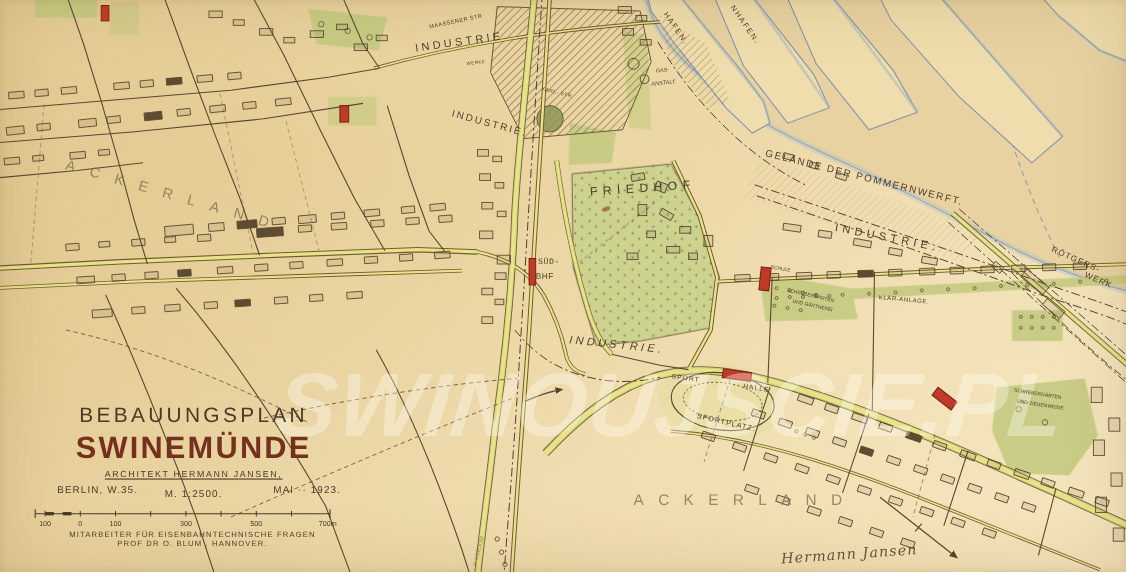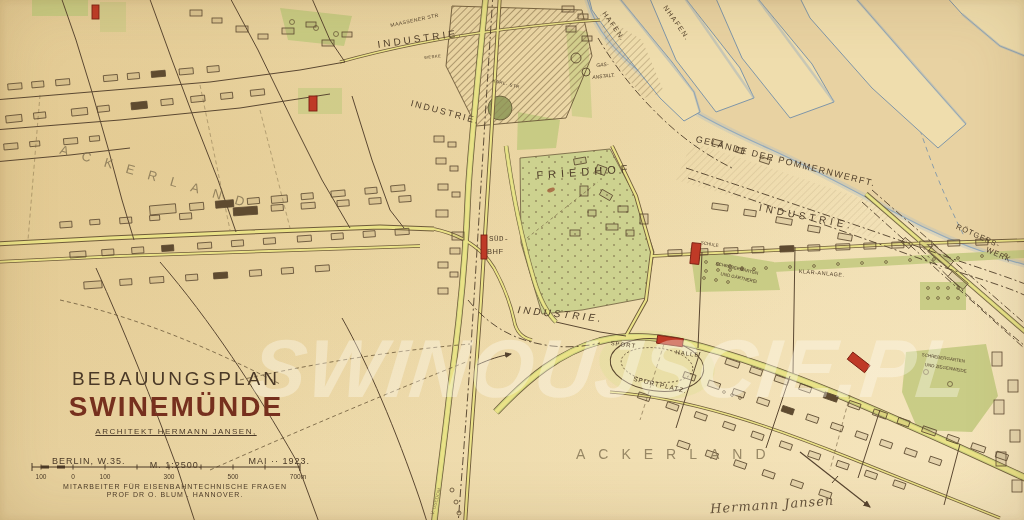--- a/index.html
+++ b/index.html
@@ -17,21 +17,21 @@
     color:rgba(255,252,244,.36);transform:skewX(-6deg);}
   #labels{position:absolute;inset:0;z-index:3;}
   .map-label{position:absolute;color:#4f3e2a;white-space:pre;transform-origin:0 0;line-height:1;}
   .map-label.faint{color:rgba(125,110,78,.78);}
   .map-label.it{font-style:italic;}
   .title-block{position:absolute;left:40px;top:368px;width:272px;z-index:4;color:#4a3927;text-align:center;}
   .tb-plan{font-size:19px;letter-spacing:3px;font-weight:normal;}
   .tb-city{font-size:28px;font-weight:bold;letter-spacing:2px;color:#76301e;margin-top:1px;}
   .tb-arch{font-size:8px;letter-spacing:1.5px;margin-top:4px;text-decoration:underline;}
   .tb-arch2{font-size:8px;letter-spacing:1.5px;margin-top:1px;}
-  .tb-row{position:relative;height:13px;margin-top:20px;font-size:9px;letter-spacing:1px;text-decoration:underline;}
+  .tb-row{position:relative;height:13px;margin-top:4px;font-size:9px;letter-spacing:1px;text-decoration:underline;}
   .tb-loc{position:absolute;left:12px;top:0;}
   .tb-scale{position:absolute;left:50%;transform:translateX(-50%);top:4px;}
   .tb-date{position:absolute;right:2px;top:0;}
   .sb-wrap{position:absolute;left:28px;top:462px;z-index:4;}
   #scalebar-labels{position:absolute;left:28px;top:473px;width:280px;height:9px;z-index:4;}
   .sb-tick{position:absolute;top:0;transform:translateX(-50%);font-size:6.5px;color:#4a3927;}
   .tb-collab{position:absolute;left:30px;top:483px;width:290px;z-index:4;color:#4a3927;text-align:center;}
   .tb-c1{font-size:7px;letter-spacing:1px;}
   .tb-c2{font-size:7px;letter-spacing:1px;margin-top:1px;}
   .signature{position:absolute;left:710px;top:497px;z-index:3;

